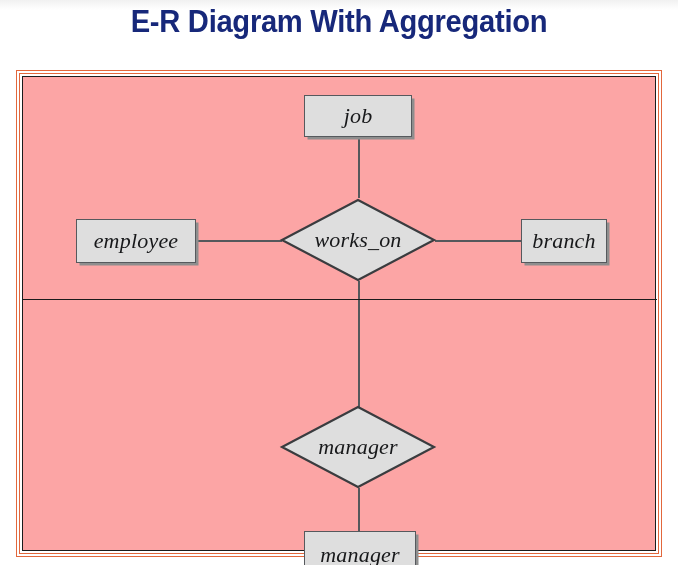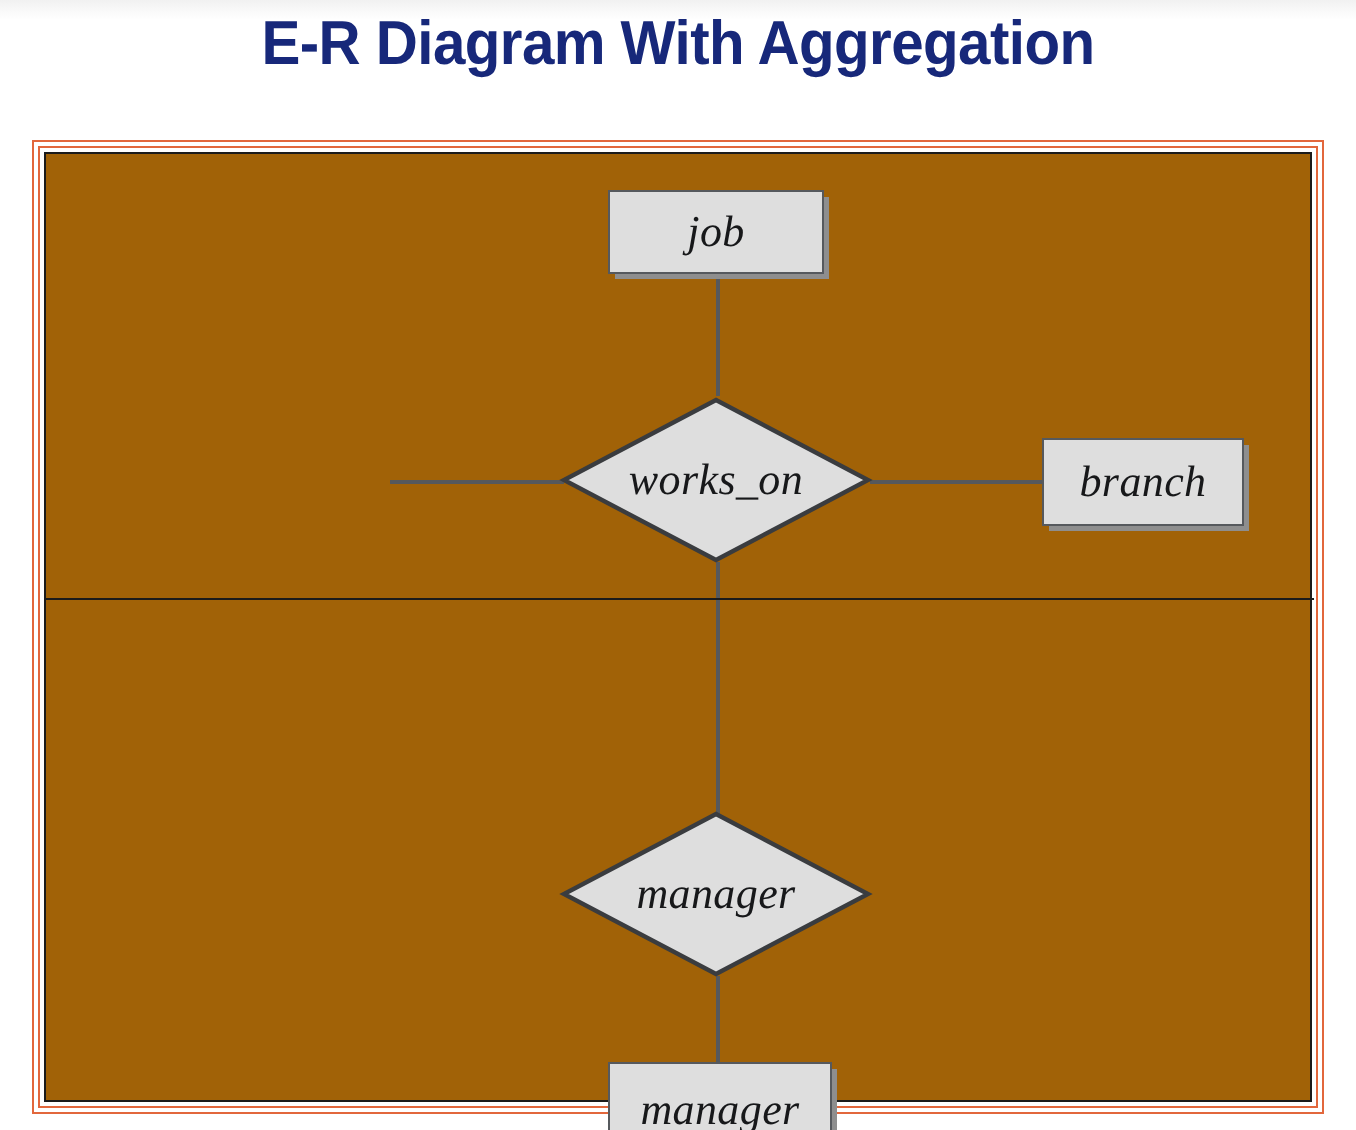--- a/index.html
+++ b/index.html
@@ -62,21 +62,21 @@
     background: #ffffff;
   }
   #figure-canvas {
     position: absolute;
     left: 2px;
     top: 2px;
     right: 2px;
     bottom: 2px;
     box-sizing: border-box;
     border: 1.5px solid #1b1b1b;
-    background: #a16207;
+    background: #fca5a5;
     overflow: visible;
   }
 
   
   #aggregation-divider {
     position: absolute;
     left: -1.5px;
     right: -1.5px;
     top: 222px;
     height: 0;
@@ -160,22 +160,25 @@
       <div class="conn conn-h" style="left:412px; top:163px; width:87px;"></div>
 
       <div class="conn conn-v" style="left:335px; top:204px; height:128px;"></div>
 
       <div class="conn conn-v" style="left:335px; top:411px; height:44px;"></div>
 
       <div class="entity" style="left:281px; top:18px; width:108px; height:42px;">
         <span>job</span>
       </div>
 
-
-      <div class="entity" style="left:498px; top:142px; width:101px; height:44px;">
+      <div class="entity" style="left:53px; top:142px; width:120px; height:44px;">
+        <span>employee</span>
+      </div>
+
+      <div class="entity" style="left:498px; top:142px; width:86px; height:44px;">
         <span>branch</span>
       </div>
 
       <div class="entity" style="left:281px; top:454px; width:112px; height:47px;">
         <span>manager</span>
       </div>
 
       <div class="relationship" style="left:257px; top:121px; width:156px; height:84px;">
         <svg width="156" height="84" viewBox="0 0 156 84">
           <polygon points="78,2 154,42 78,82 2,42" fill="#dedede" stroke="#3a3c3f" stroke-width="2.2" stroke-linejoin="miter"></polygon>

